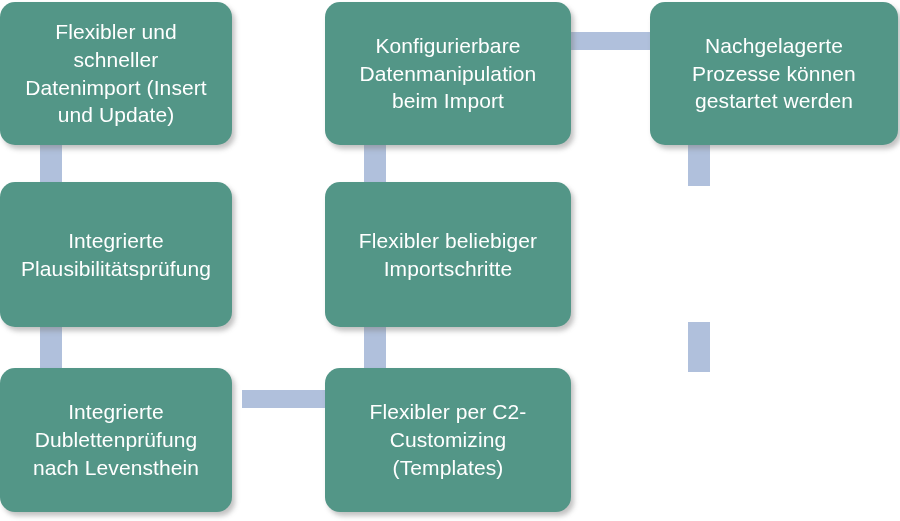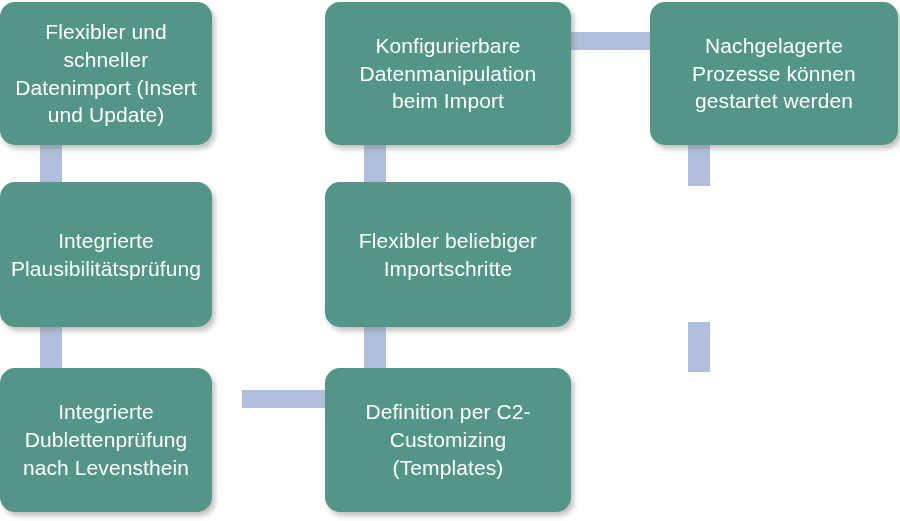--- a/index.html
+++ b/index.html
@@ -38,21 +38,21 @@
     color: #ffffff;
     font-family: "Liberation Sans", sans-serif;
     font-size: 21px;
     line-height: 1.32;
     text-align: center;
     letter-spacing: 0.1px;
     white-space: pre-line;
   }
 
   
-  .col-1 { left: 0px;   width: 212px; }
+  .col-1 { left: 0px;   width: 232px; }
   .col-2 { left: 325px; width: 246px; }
   .col-3 { left: 650px; width: 248px; }
 
   
   .row-1 { top: 2px;   height: 143px; }
   .row-2 { top: 182px; height: 145px; }
   .row-3 { top: 368px; height: 144px; }
 </style>
 </head>
 <body>
@@ -97,18 +97,18 @@
     <span class="node-label">Flexibler beliebiger
 Importschritte</span>
   </div>
 
   <div class="node col-1 row-3">
     <span class="node-label">Integrierte
 Dublettenprüfung
 nach Levensthein</span>
   </div>
   <div class="node col-2 row-3">
-    <span class="node-label">Definition per C2-
+    <span class="node-label">Flexibler per C2-
 Customizing
 (Templates)</span>
   </div>
 
 </div>
 
 </body></html>

